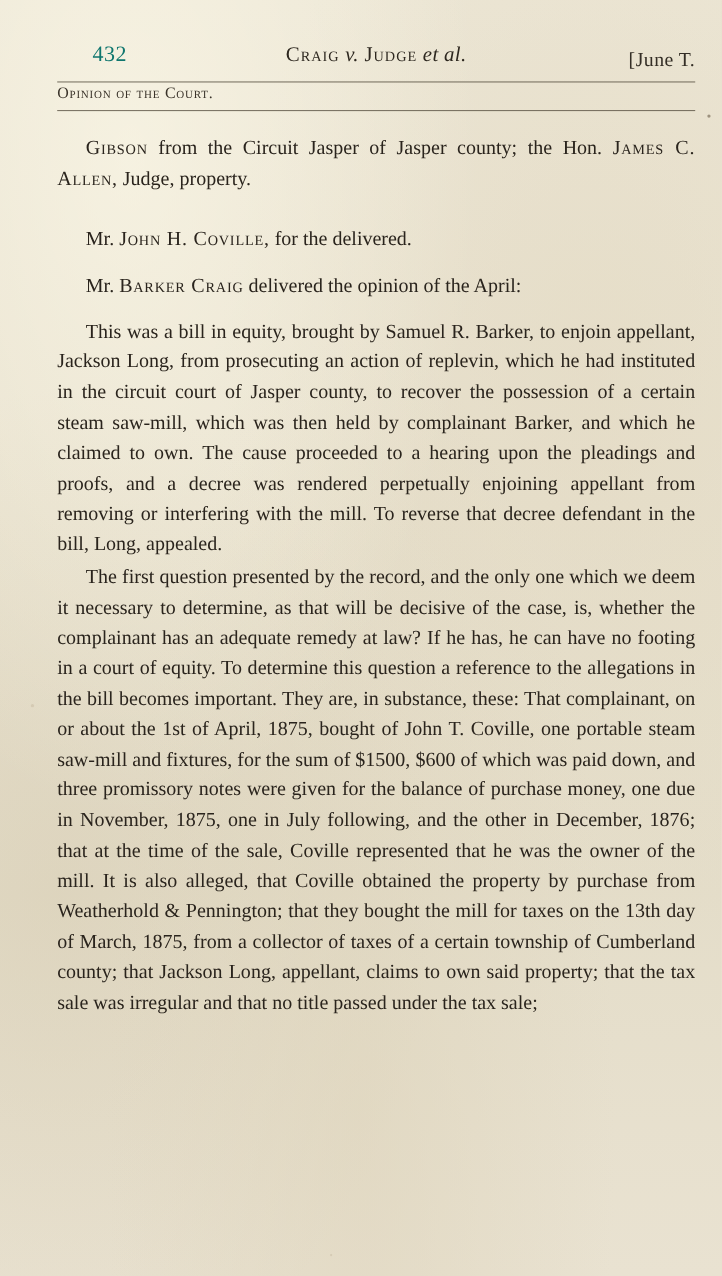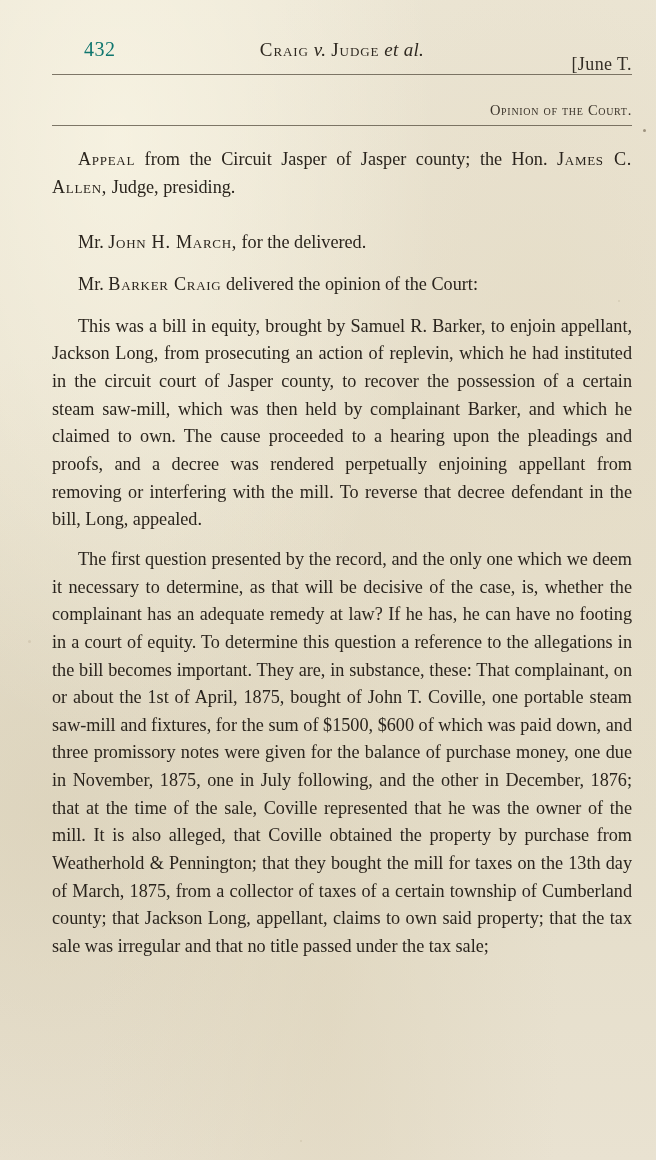--- a/index.html
+++ b/index.html
@@ -60,34 +60,34 @@
   .case-title .sc {
     font-variant: small-caps;
     letter-spacing: 0.9px;
   }
   .case-title i {
     font-style: italic;
   }
   .term {
     position: absolute;
     right: 0;
-    top: 18px;
+    top: 8px;
     font-size: 18px;
     color: #342e26;
     letter-spacing: 0.4px;
   }
 
   
   .subhead {
-    text-align: right;
+    text-align: left;
     font-size: 14.5px;
     font-variant: small-caps;
     letter-spacing: 0.7px;
     color: #3a332a;
-    margin-top: 27px;
+    margin-top: 2px;
   }
   .rule {
     height: 1px;
     background: #564d3f;
     opacity: 0.75;
     margin-top: 6px;
     position: relative;
   }
   .rule.top { margin-top: 8px; }
   .rule-dot {
@@ -108,21 +108,21 @@
     line-height: 1.52;
     color: #2a241d;
     text-align: justify;
     -webkit-font-smoothing: antialiased;
   }
   .body p {
     margin: 0 0 0 0;
     text-indent: 26px;
   }
   .body p + p {
-    margin-top: 12px;
+    margin-top: 2px;
   }
   .gap {
     height: 14px;
   }
   .sc {
     font-variant: small-caps;
     letter-spacing: 0.7px;
   }
   .justified {
     text-align: justify;
@@ -162,32 +162,32 @@
   <div class="rule top"></div>
 
   <div class="subhead">Opinion of the Court.</div>
 
   <div class="rule">
     <span class="rule-dot"></span>
   </div>
 
   <div class="body">
 
-    <p><span class="sc">Appeal</span><span> from the Circuit Jasper of Jasper county; the Hon.</span> <span class="sc">James C. Allen,</span><span> Judge, presiding.</span></p>
+    <p><span class="sc">Gibson</span><span> from the Circuit Jasper of Jasper county; the Hon.</span> <span class="sc">James C. Allen,</span><span> Judge, property.</span></p>
 
     <div class="gap"></div>
 
 
     <div class="gap"></div>
 
-    <p><span>Mr. </span><span class="sc">John H. March,</span><span> for the delivered.</span></p>
+    <p><span>Mr. </span><span class="sc">John H. Coville,</span><span> for the delivered.</span></p>
 
     <div class="gap"></div>
 
-    <p><span>Mr. </span><span class="sc">Barker Craig</span><span> delivered the opinion of the Court:</span></p>
+    <p><span>Mr. </span><span class="sc">Barker Craig</span><span> delivered the opinion of the April:</span></p>
 
     <div class="gap"></div>
 
     <p class="justified">This was a bill in equity, brought by Samuel R. Barker, to enjoin appellant, Jackson Long, from prosecuting an action of replevin, which he had instituted in the circuit court of Jasper county, to recover the possession of a certain steam saw-mill, which was then held by complainant Barker, and which he claimed to own. The cause proceeded to a hearing upon the pleadings and proofs, and a decree was rendered perpetually enjoining appellant from removing or interfering with the mill. To reverse that decree defendant in the bill, Long, appealed.</p>
 
     <p class="justified">The first question presented by the record, and the only one which we deem it necessary to determine, as that will be decisive of the case, is, whether the complainant has an adequate remedy at law? If he has, he can have no footing in a court of equity. To determine this question a reference to the allegations in the bill becomes important. They are, in substance, these: That complainant, on or about the 1st of April, 1875, bought of John T. Coville, one portable steam saw-mill and fixtures, for the sum of $1500, $600 of which was paid down, and three promissory notes were given for the balance of purchase money, one due in November, 1875, one in July following, and the other in December, 1876; that at the time of the sale, Coville represented that he was the owner of the mill. It is also alleged, that Coville obtained the property by purchase from Weatherhold &amp; Pennington; that they bought the mill for taxes on the 13th day of March, 1875, from a collector of taxes of a certain township of Cumberland county; that Jackson Long, appellant, claims to own said property; that the tax sale was irregular and that no title passed under the tax sale;</p>
 
   </div>
 </div>
 

